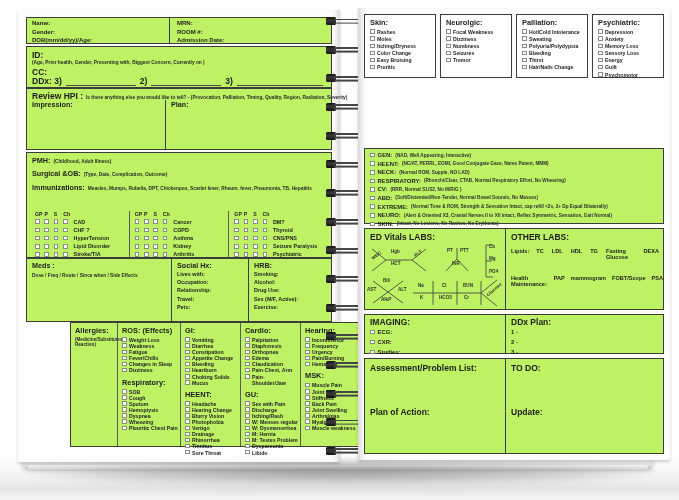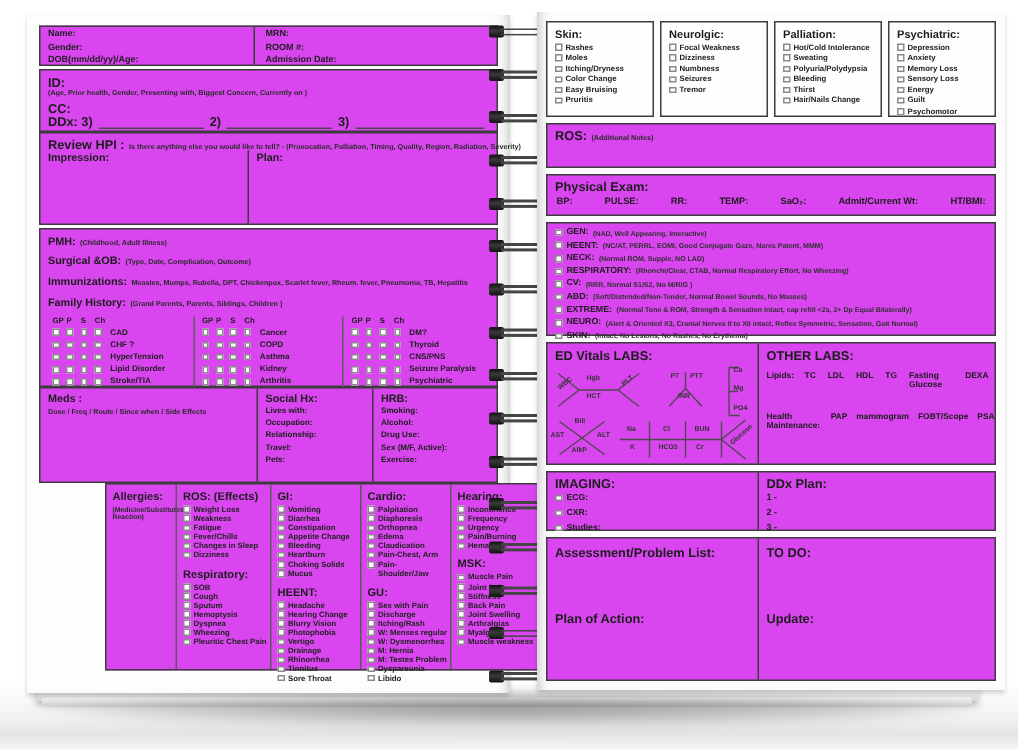--- a/index.html
+++ b/index.html
@@ -23,21 +23,21 @@
   
   #spiral{position:absolute;left:325px;top:16px;width:50px;height:440px;
           display:flex;flex-direction:column;justify-content:space-between;}
   .ring{position:relative;height:10px;}
   .ring::before,.ring::after{content:'';position:absolute;top:1px;width:10px;height:8px;
           background:linear-gradient(#111,#3a3a3a 45%,#111);border-radius:1.5px;}
   .ring::before{left:1px;} .ring::after{right:1px;}
   .ring .wire{position:absolute;left:9px;right:9px;top:2.5px;height:1.8px;background:#454545;
           box-shadow:0 3.6px 0 #454545;}
 
-  .box{position:absolute;border:1px solid #3c3c3c;background:#d946ef;box-sizing:border-box;}
+  .box{position:absolute;border:1px solid #3c3c3c;background:#bef264;box-sizing:border-box;}
   .h1{font-weight:bold;font-size:8.5px;}
   .h2{font-weight:bold;font-size:7.2px;}
   .hint{font-size:4.8px;font-weight:600;color:#2a2a2a;}
   .tinyhint{font-size:4.6px;font-weight:600;color:#2a2a2a;line-height:5.4px;}
 
   .cb{flex:none;width:4.6px;height:4.6px;border:0.8px solid #8a8a8a;background:#fff;
       display:inline-block;box-sizing:border-box;margin-top:0.4px;}
   .item{display:flex;align-items:flex-start;gap:2.4px;font-size:5.2px;font-weight:600;
         line-height:6.1px;color:#222;}
   .sect-title{font-weight:bold;font-size:7.4px;margin:1px 0 2px 0;}
@@ -130,24 +130,20 @@
         <span class="hint">(Childhood, Adult Illness)</span>
       </div>
       <div style="position:absolute;left:5px;top:16px;display:flex;align-items:baseline;gap:3px;">
         <span class="h2">Surgical &amp;OB:</span>
         <span class="hint">(Type, Date, Complication, Outcome)</span>
       </div>
       <div style="position:absolute;left:5px;top:30px;display:flex;align-items:baseline;gap:3px;white-space:nowrap;">
         <span class="h2">Immunizations:</span>
         <span class="hint">Measles,   Mumps,   Rubella,   DPT,   Chickenpox,   Scarlet fever,   Rheum. fever,   Pneumonia,   TB,   Hepatitis</span>
       </div>
-      <div style="position:absolute;left:5px;top:44px;display:flex;align-items:baseline;gap:3px;">
-        <span class="h2">Family History:</span>
-        <span class="hint">(Grand Parents, Parents, Siblings, Children )</span>
-      </div>
       <div class="fam-grid" style="top:58px;">
 
           <div class="fam-col">
             <div class="fam-heads">
 
             <span class="fam-h">GP</span>
               <span class="fam-h">P</span>
               <span class="fam-h">S</span>
               <span class="fam-h">Ch</span>
             </div>
@@ -884,40 +880,21 @@
               </div>
 
               <div class="item" style="margin-bottom:1px;">
                 <span class="cb"></span>
                 <span>Psychomotor</span>
               </div>
             </div>
         </div>
       </div>
 
-    <div class="box" style="left:6px;top:74px;width:300px;height:30px;">
-      <div style="position:absolute;left:5px;top:2px;display:flex;align-items:baseline;gap:3px;">
-        <span class="h1">ROS:</span>
-        <span class="hint">(Additional Notes)</span>
-      </div>
-    </div>
-
-    <div class="box" style="left:6px;top:108px;width:300px;height:28px;">
-      <div class="h1" style="position:absolute;left:5px;top:2px;">Physical Exam:</div>
-      <div class="vitals" style="position:absolute;left:0;right:0;top:14px;">
-
-      <span class="vital">BP:</span>
-          <span class="vital">PULSE:</span>
-          <span class="vital">RR:</span>
-          <span class="vital">TEMP:</span>
-          <span class="vital">SaO₂:</span>
-          <span class="vital">Admit/Current Wt:</span>
-          <span class="vital">HT/BMI:</span>
-        </div>
-    </div>
+
 
     <div class="box" style="left:6px;top:140px;width:300px;height:76px;padding:3px 0 0 5px;">
 
         <div class="exam-row">
           <span class="cb"></span>
           <span class="exam-label">GEN:</span>
           <span class="exam-hint">(NAD, Well Appearing, Interactive)</span>
         </div>
 
         <div class="exam-row">

